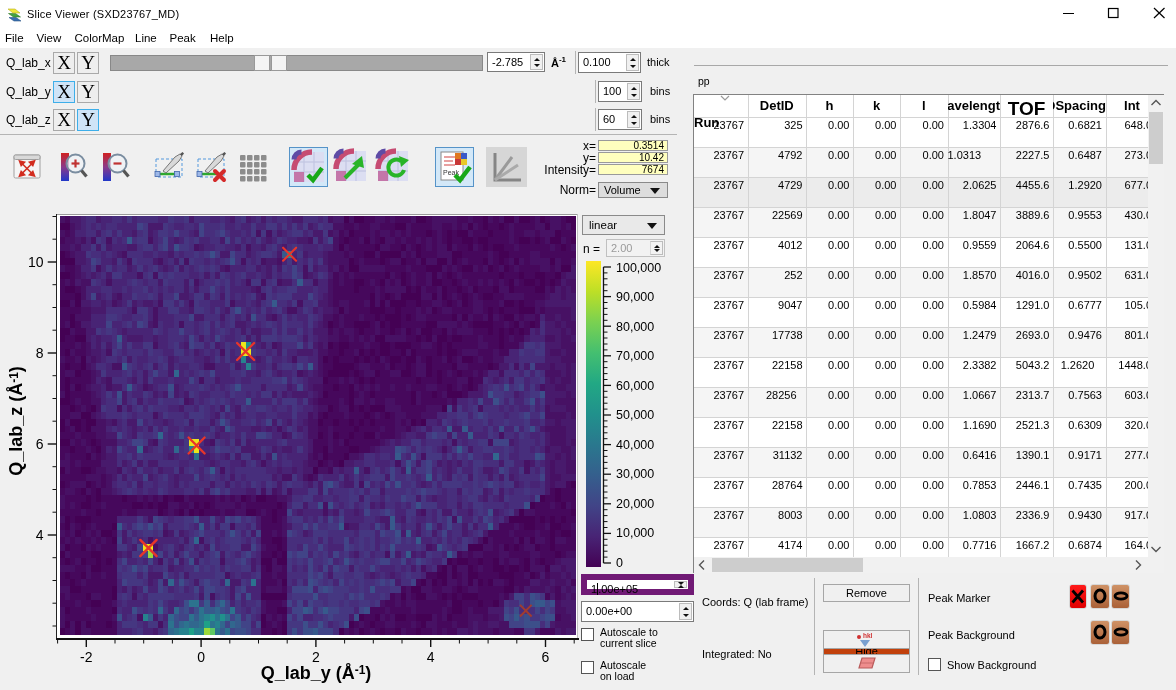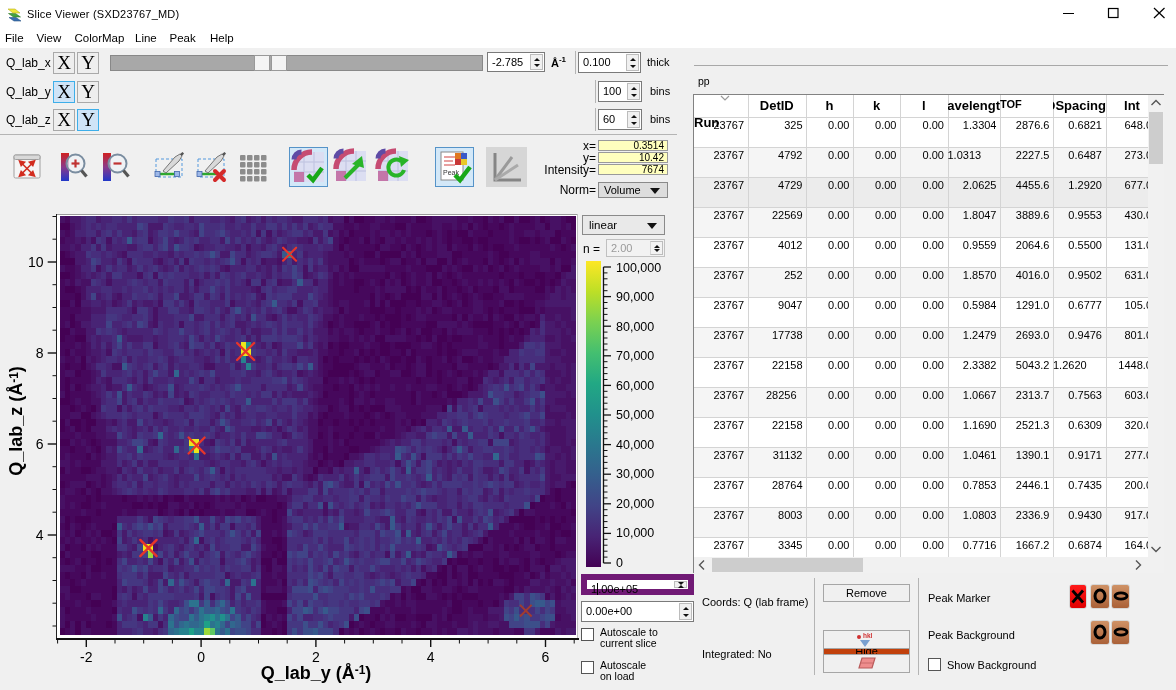--- a/index.html
+++ b/index.html
@@ -489,21 +489,21 @@
 <div class="abs" style="left:253.5px;top:0;width:1px;height:462px;background:#d4d4d4"></div>
 <div class="abs" style="left:306px;top:0;width:1px;height:462px;background:#d4d4d4"></div>
 <div class="abs" style="left:359px;top:0;width:1px;height:462px;background:#d4d4d4"></div>
 <div class="abs" style="left:411.5px;top:0;width:1px;height:462px;background:#d4d4d4"></div>
 <div class="abs" style="left:0px;top:20px;width:53.5px;font-weight:bold;font-size:13px;text-align:left;overflow:hidden;white-space:nowrap"><span style="display:inline-block;margin-left:0px">Run</span></div>
 <div class="abs" style="left:53.5px;top:3px;width:58.5px;font-weight:bold;font-size:13px;text-align:center;overflow:hidden;white-space:nowrap"><span style="display:inline-block;margin-left:0px">DetID</span></div>
 <div class="abs" style="left:112px;top:3px;width:47px;font-weight:bold;font-size:13px;text-align:center;overflow:hidden;white-space:nowrap"><span style="display:inline-block;margin-left:0px">h</span></div>
 <div class="abs" style="left:159px;top:3px;width:47px;font-weight:bold;font-size:13px;text-align:center;overflow:hidden;white-space:nowrap"><span style="display:inline-block;margin-left:0px">k</span></div>
 <div class="abs" style="left:206px;top:3px;width:47.5px;font-weight:bold;font-size:13px;text-align:center;overflow:hidden;white-space:nowrap"><span style="display:inline-block;margin-left:0px">l</span></div>
 <div class="abs" style="left:253.5px;top:3px;width:52.5px;font-weight:bold;font-size:13px;text-align:center;overflow:hidden;white-space:nowrap"><span style="display:inline-block;margin-left:-12px">Wavelength</span></div>
-<div class="abs" style="left:306px;top:3px;width:53px;font-weight:bold;font-size:11px;overflow:hidden;white-space:nowrap"><span style="display:inline-block;margin-left:0px">TOF</span></div>
+<div class="abs" style="left:306px;top:3px;width:53px;font-weight:bold;font-size:19px;text-align:center;overflow:hidden;white-space:nowrap"><span style="display:inline-block;margin-left:0px">TOF</span></div>
 <div class="abs" style="left:359px;top:3px;width:52.5px;font-weight:bold;font-size:13px;text-align:center;overflow:hidden;white-space:nowrap"><span style="display:inline-block;margin-left:-7px">DSpacing</span></div>
 <div class="abs" style="left:411.5px;top:3px;width:53.0px;font-weight:bold;font-size:13px;text-align:center;overflow:hidden;white-space:nowrap"><span style="display:inline-block;margin-left:0px">Int</span></div>
 <svg class="abs" style="left:26px;top:0px" width="10" height="6" viewBox="0 0 10 6">
       <path d="M1 1 L5 5 L9 1" fill="none" stroke="#9a9a9a" stroke-width="1.2"></path>
     </svg>
 <div class="abs" style="left:0px;top:23.5px;width:50.0px;font-size:11px;text-align:right;white-space:nowrap">23767</div>
 <div class="abs" style="left:53.5px;top:23.5px;width:55.0px;font-size:11px;text-align:right;white-space:nowrap">325</div>
 <div class="abs" style="left:112px;top:23.5px;width:43.5px;font-size:11px;text-align:right;white-space:nowrap">0.00</div>
 <div class="abs" style="left:159px;top:23.5px;width:43.5px;font-size:11px;text-align:right;white-space:nowrap">0.00</div>
 <div class="abs" style="left:206px;top:23.5px;width:44.0px;font-size:11px;text-align:right;white-space:nowrap">0.00</div>
@@ -574,21 +574,21 @@
 <div class="abs" style="left:306px;top:233.5px;width:49.5px;font-size:11px;text-align:right;white-space:nowrap">2693.0</div>
 <div class="abs" style="left:359px;top:233.5px;width:49.0px;font-size:11px;text-align:right;white-space:nowrap">0.9476</div>
 <div class="abs" style="left:411.5px;top:233.5px;width:46.5px;font-size:11px;text-align:right;white-space:nowrap">801.0</div>
 <div class="abs" style="left:0px;top:263.5px;width:50.0px;font-size:11px;text-align:right;white-space:nowrap">23767</div>
 <div class="abs" style="left:53.5px;top:263.5px;width:55.0px;font-size:11px;text-align:right;white-space:nowrap">22158</div>
 <div class="abs" style="left:112px;top:263.5px;width:43.5px;font-size:11px;text-align:right;white-space:nowrap">0.00</div>
 <div class="abs" style="left:159px;top:263.5px;width:43.5px;font-size:11px;text-align:right;white-space:nowrap">0.00</div>
 <div class="abs" style="left:206px;top:263.5px;width:44.0px;font-size:11px;text-align:right;white-space:nowrap">0.00</div>
 <div class="abs" style="left:253.5px;top:263.5px;width:49.0px;font-size:11px;text-align:right;white-space:nowrap">2.3382</div>
 <div class="abs" style="left:306px;top:263.5px;width:49.5px;font-size:11px;text-align:right;white-space:nowrap">5043.2</div>
-<div class="abs" style="left:359px;top:263.5px;width:49.0px;font-size:11px;text-align:left;white-space:nowrap">1.2620</div>
+<div class="abs" style="left:359px;top:263.5px;width:49.0px;font-size:11px;text-align:center;white-space:nowrap">1.2620</div>
 <div class="abs" style="left:411.5px;top:263.5px;width:46.5px;font-size:11px;text-align:right;white-space:nowrap">1448.0</div>
 <div class="abs" style="left:0px;top:293.5px;width:50.0px;font-size:11px;text-align:right;white-space:nowrap">23767</div>
 <div class="abs" style="left:53.5px;top:293.5px;width:49px;font-size:11px;text-align:right;white-space:nowrap">28256</div>
 <div class="abs" style="left:112px;top:293.5px;width:43.5px;font-size:11px;text-align:right;white-space:nowrap">0.00</div>
 <div class="abs" style="left:159px;top:293.5px;width:43.5px;font-size:11px;text-align:right;white-space:nowrap">0.00</div>
 <div class="abs" style="left:206px;top:293.5px;width:44.0px;font-size:11px;text-align:right;white-space:nowrap">0.00</div>
 <div class="abs" style="left:253.5px;top:293.5px;width:49.0px;font-size:11px;text-align:right;white-space:nowrap">1.0667</div>
 <div class="abs" style="left:306px;top:293.5px;width:49.5px;font-size:11px;text-align:right;white-space:nowrap">2313.7</div>
 <div class="abs" style="left:359px;top:293.5px;width:49.0px;font-size:11px;text-align:right;white-space:nowrap">0.7563</div>
 <div class="abs" style="left:411.5px;top:293.5px;width:46.5px;font-size:11px;text-align:right;white-space:nowrap">603.0</div>
@@ -599,21 +599,21 @@
 <div class="abs" style="left:206px;top:323.5px;width:44.0px;font-size:11px;text-align:right;white-space:nowrap">0.00</div>
 <div class="abs" style="left:253.5px;top:323.5px;width:49.0px;font-size:11px;text-align:right;white-space:nowrap">1.1690</div>
 <div class="abs" style="left:306px;top:323.5px;width:49.5px;font-size:11px;text-align:right;white-space:nowrap">2521.3</div>
 <div class="abs" style="left:359px;top:323.5px;width:49.0px;font-size:11px;text-align:right;white-space:nowrap">0.6309</div>
 <div class="abs" style="left:411.5px;top:323.5px;width:46.5px;font-size:11px;text-align:right;white-space:nowrap">320.0</div>
 <div class="abs" style="left:0px;top:353.5px;width:50.0px;font-size:11px;text-align:right;white-space:nowrap">23767</div>
 <div class="abs" style="left:53.5px;top:353.5px;width:55.0px;font-size:11px;text-align:right;white-space:nowrap">31132</div>
 <div class="abs" style="left:112px;top:353.5px;width:43.5px;font-size:11px;text-align:right;white-space:nowrap">0.00</div>
 <div class="abs" style="left:159px;top:353.5px;width:43.5px;font-size:11px;text-align:right;white-space:nowrap">0.00</div>
 <div class="abs" style="left:206px;top:353.5px;width:44.0px;font-size:11px;text-align:right;white-space:nowrap">0.00</div>
-<div class="abs" style="left:253.5px;top:353.5px;width:49.0px;font-size:11px;text-align:right;white-space:nowrap">1.0461</div>
+<div class="abs" style="left:253.5px;top:353.5px;width:49.0px;font-size:11px;text-align:right;white-space:nowrap">0.6416</div>
 <div class="abs" style="left:306px;top:353.5px;width:49.5px;font-size:11px;text-align:right;white-space:nowrap">1390.1</div>
 <div class="abs" style="left:359px;top:353.5px;width:49.0px;font-size:11px;text-align:right;white-space:nowrap">0.9171</div>
 <div class="abs" style="left:411.5px;top:353.5px;width:46.5px;font-size:11px;text-align:right;white-space:nowrap">277.0</div>
 <div class="abs" style="left:0px;top:383.5px;width:50.0px;font-size:11px;text-align:right;white-space:nowrap">23767</div>
 <div class="abs" style="left:53.5px;top:383.5px;width:55.0px;font-size:11px;text-align:right;white-space:nowrap">28764</div>
 <div class="abs" style="left:112px;top:383.5px;width:43.5px;font-size:11px;text-align:right;white-space:nowrap">0.00</div>
 <div class="abs" style="left:159px;top:383.5px;width:43.5px;font-size:11px;text-align:right;white-space:nowrap">0.00</div>
 <div class="abs" style="left:206px;top:383.5px;width:44.0px;font-size:11px;text-align:right;white-space:nowrap">0.00</div>
 <div class="abs" style="left:253.5px;top:383.5px;width:49.0px;font-size:11px;text-align:right;white-space:nowrap">0.7853</div>
 <div class="abs" style="left:306px;top:383.5px;width:49.5px;font-size:11px;text-align:right;white-space:nowrap">2446.1</div>
@@ -622,21 +622,21 @@
 <div class="abs" style="left:0px;top:413.5px;width:50.0px;font-size:11px;text-align:right;white-space:nowrap">23767</div>
 <div class="abs" style="left:53.5px;top:413.5px;width:55.0px;font-size:11px;text-align:right;white-space:nowrap">8003</div>
 <div class="abs" style="left:112px;top:413.5px;width:43.5px;font-size:11px;text-align:right;white-space:nowrap">0.00</div>
 <div class="abs" style="left:159px;top:413.5px;width:43.5px;font-size:11px;text-align:right;white-space:nowrap">0.00</div>
 <div class="abs" style="left:206px;top:413.5px;width:44.0px;font-size:11px;text-align:right;white-space:nowrap">0.00</div>
 <div class="abs" style="left:253.5px;top:413.5px;width:49.0px;font-size:11px;text-align:right;white-space:nowrap">1.0803</div>
 <div class="abs" style="left:306px;top:413.5px;width:49.5px;font-size:11px;text-align:right;white-space:nowrap">2336.9</div>
 <div class="abs" style="left:359px;top:413.5px;width:49.0px;font-size:11px;text-align:right;white-space:nowrap">0.9430</div>
 <div class="abs" style="left:411.5px;top:413.5px;width:46.5px;font-size:11px;text-align:right;white-space:nowrap">917.0</div>
 <div class="abs" style="left:0px;top:443.5px;width:50.0px;font-size:11px;text-align:right;white-space:nowrap">23767</div>
-<div class="abs" style="left:53.5px;top:443.5px;width:55.0px;font-size:11px;text-align:right;white-space:nowrap">3345</div>
+<div class="abs" style="left:53.5px;top:443.5px;width:55.0px;font-size:11px;text-align:right;white-space:nowrap">4174</div>
 <div class="abs" style="left:112px;top:443.5px;width:43.5px;font-size:11px;text-align:right;white-space:nowrap">0.00</div>
 <div class="abs" style="left:159px;top:443.5px;width:43.5px;font-size:11px;text-align:right;white-space:nowrap">0.00</div>
 <div class="abs" style="left:206px;top:443.5px;width:44.0px;font-size:11px;text-align:right;white-space:nowrap">0.00</div>
 <div class="abs" style="left:253.5px;top:443.5px;width:49.0px;font-size:11px;text-align:right;white-space:nowrap">0.7716</div>
 <div class="abs" style="left:306px;top:443.5px;width:49.5px;font-size:11px;text-align:right;white-space:nowrap">1667.2</div>
 <div class="abs" style="left:359px;top:443.5px;width:49.0px;font-size:11px;text-align:right;white-space:nowrap">0.6874</div>
 <div class="abs" style="left:411.5px;top:443.5px;width:46.5px;font-size:11px;text-align:right;white-space:nowrap">164.0</div>
 </div>
 <div class="abs" style="left:1148px;top:95px;width:16px;height:462px;background:#f1f1f1"></div>
 <svg class="abs" style="left:1150px;top:99px" width="12" height="8" viewBox="0 0 12 8">

